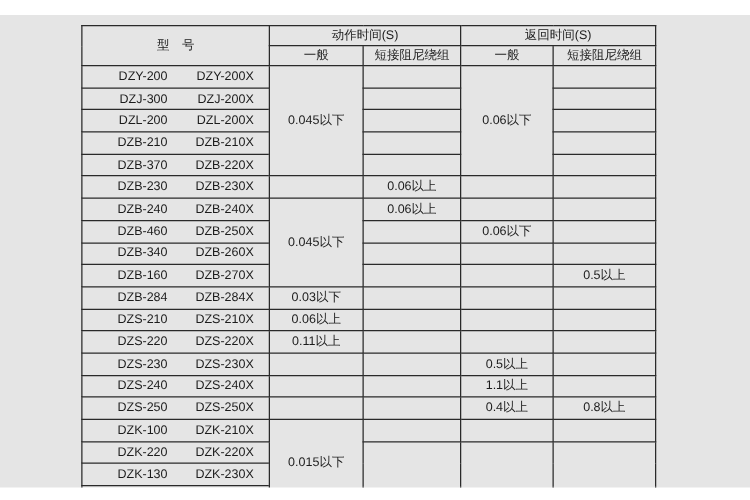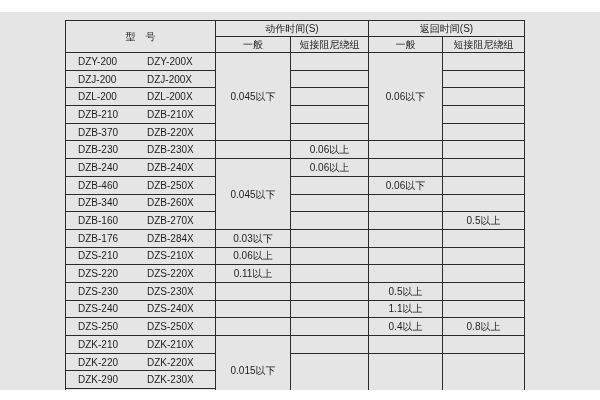--- a/index.html
+++ b/index.html
@@ -45,21 +45,21 @@
   table.spec tbody tr { height: 17.7px; }
   .model-wrap {
     display: flex;
     justify-content: center;
     align-items: center;
     gap: 13px;
   }
   .model-wrap span {
     display: inline-block;
     min-width: 56px;
-    text-align: left;
+    text-align: right;
   }
   .col-model   { width: 150px; }
   .col-ag      { width: 75px; }
   .col-ad      { width: 78px; }
   .col-rg      { width: 74px; }
   .col-rd      { width: 82px; }
   th[data-name="col-header-damped-action"],
   th[data-name="col-header-damped-return"] { font-size: 9.5px; }
 </style>
 </head>
@@ -96,21 +96,21 @@
             </div>
           </td>
           <td data-name="action-general-cell" rowspan="5">0.045以下</td>
           <td data-name="action-damped-cell"></td>
           <td data-name="return-general-cell" rowspan="5">0.06以下</td>
           <td data-name="return-damped-cell"></td>
         </tr>
         <tr data-name="table-row">
           <td data-name="model-cell">
             <div class="model-wrap" data-name="model-pair">
-              <span data-name="model-label">DZJ-200</span>
+              <span data-name="model-label">DZJ-300</span>
               <span data-name="model-label">DZJ-200X</span>
             </div>
           </td>
           <td data-name="action-damped-cell"></td>
           <td data-name="return-damped-cell"></td>
         </tr>
         <tr data-name="table-row">
           <td data-name="model-cell">
             <div class="model-wrap" data-name="model-pair">
               <span data-name="model-label">DZL-200</span>
@@ -193,21 +193,21 @@
               <span data-name="model-label">DZB-270X</span>
             </div>
           </td>
           <td data-name="action-damped-cell"></td>
           <td data-name="return-general-cell"></td>
           <td data-name="return-damped-cell">0.5以上</td>
         </tr>
         <tr data-name="table-row">
           <td data-name="model-cell">
             <div class="model-wrap" data-name="model-pair">
-              <span data-name="model-label">DZB-176</span>
+              <span data-name="model-label">DZB-284</span>
               <span data-name="model-label">DZB-284X</span>
             </div>
           </td>
           <td data-name="action-general-cell">0.03以下</td>
           <td data-name="action-damped-cell"></td>
           <td data-name="return-general-cell"></td>
           <td data-name="return-damped-cell"></td>
         </tr>
         <tr data-name="table-row">
           <td data-name="model-cell">
@@ -265,21 +265,21 @@
             </div>
           </td>
           <td data-name="action-general-cell"></td>
           <td data-name="action-damped-cell"></td>
           <td data-name="return-general-cell">0.4以上</td>
           <td data-name="return-damped-cell">0.8以上</td>
         </tr>
         <tr data-name="table-row">
           <td data-name="model-cell">
             <div class="model-wrap" data-name="model-pair">
-              <span data-name="model-label">DZK-210</span>
+              <span data-name="model-label">DZK-100</span>
               <span data-name="model-label">DZK-210X</span>
             </div>
           </td>
           <td data-name="action-general-cell" rowspan="4">0.015以下</td>
           <td data-name="action-damped-cell"></td>
           <td data-name="return-general-cell"></td>
           <td data-name="return-damped-cell"></td>
         </tr>
         <tr data-name="table-row">
           <td data-name="model-cell">
@@ -288,21 +288,21 @@
               <span data-name="model-label">DZK-220X</span>
             </div>
           </td>
           <td data-name="action-damped-cell" rowspan="3"></td>
           <td data-name="return-general-cell" rowspan="3"></td>
           <td data-name="return-damped-cell" rowspan="3"></td>
         </tr>
         <tr data-name="table-row">
           <td data-name="model-cell">
             <div class="model-wrap" data-name="model-pair">
-              <span data-name="model-label">DZK-290</span>
+              <span data-name="model-label">DZK-130</span>
               <span data-name="model-label">DZK-230X</span>
             </div>
           </td>
         </tr>
         <tr data-name="table-row">
           <td data-name="model-cell">
             <div class="model-wrap" data-name="model-pair">
               <span data-name="model-label">DZK-240</span>
               <span data-name="model-label">DZK-240X</span>
             </div>

